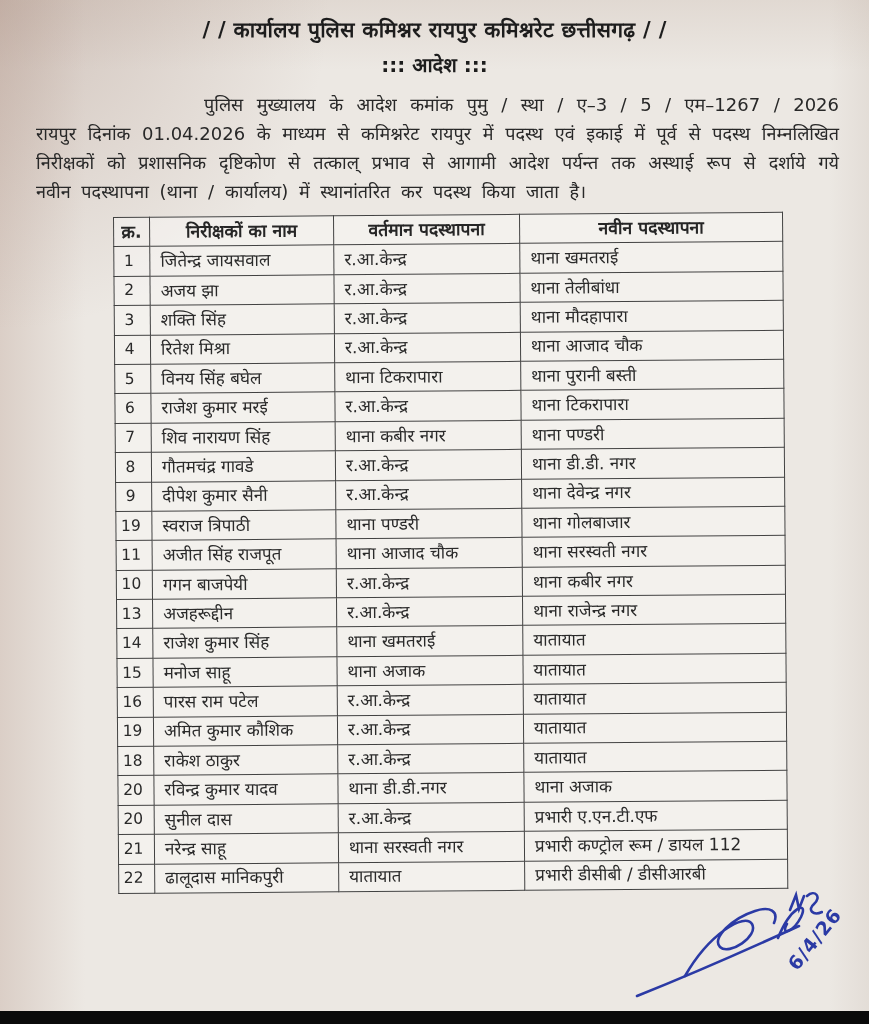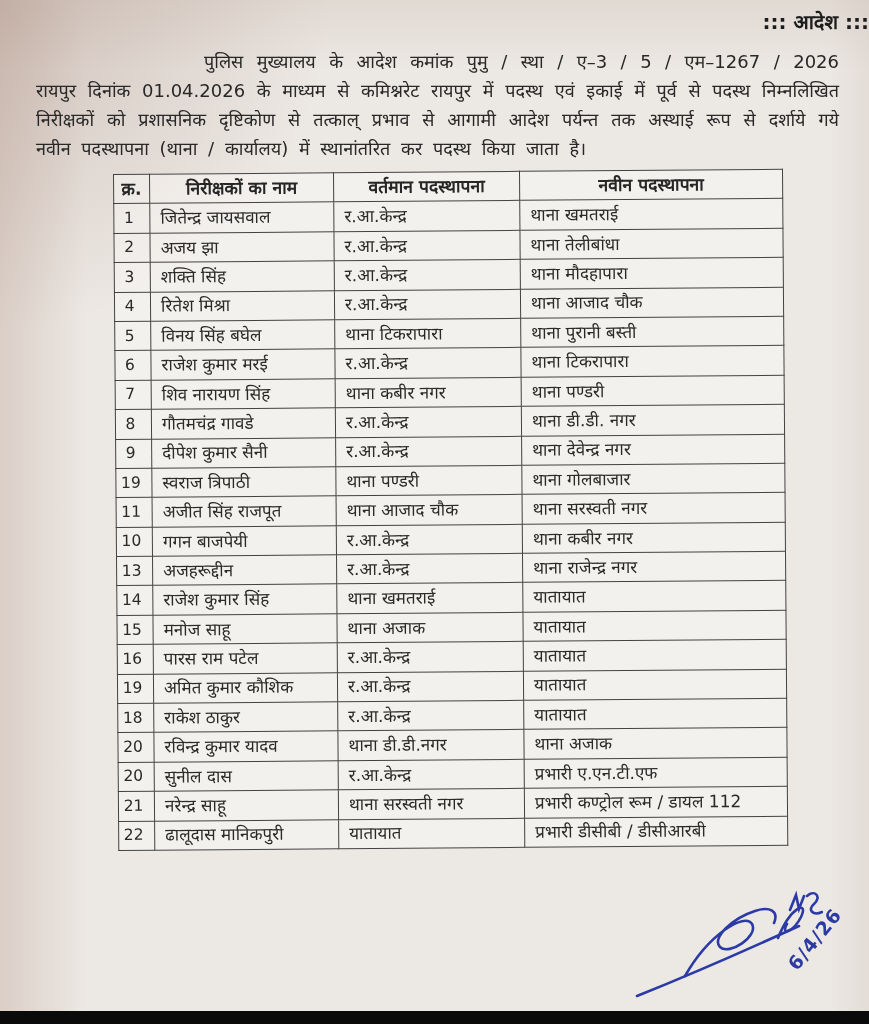--- a/index.html
+++ b/index.html
@@ -20,21 +20,21 @@
   .doc-title{
     margin-top:15px;
     text-align:center;
     font-size:21px;
     font-weight:bold;
     letter-spacing:0.3px;
     color:#1d1d1d;
   }
   .doc-subtitle{
     margin-top:8px;
-    text-align:right;
+    text-align:center;
     font-size:20px;
     font-weight:bold;
     color:#1d1d1d;
   }
   .body-text{
     margin:12px 30px 0 36px;
     text-align:justify;
     text-indent:168px;
     font-size:18px;
     line-height:29px;
@@ -100,20 +100,21 @@
     left:0;bottom:0;
     width:100%;height:13px;
     background:var(--scanbar,#0a0a0a);
   }
 </style>
 </head>
 <body>
 
 <div class="page">
 
+  <div class="doc-title">/ / कार्यालय पुलिस कमिश्नर रायपुर कमिश्नरेट छत्तीसगढ़ / /</div>
   <div class="doc-subtitle">::: आदेश :::</div>
 
   <p class="body-text">पुलिस मुख्यालय के आदेश कमांक पुमु / स्था / ए–3 / 5 / एम–1267 / 2026 रायपुर दिनांक 01.04.2026 के माध्यम से कमिश्नरेट रायपुर में पदस्थ एवं इकाई में पूर्व से पदस्थ निम्नलिखित निरीक्षकों को प्रशासनिक दृष्टिकोण से तत्काल् प्रभाव से आगामी आदेश पर्यन्त तक अस्थाई रूप से दर्शाये गये नवीन पदस्थापना (थाना / कार्यालय) में स्थानांतरित कर पदस्थ किया जाता है।</p>
 
   <table class="order-table">
     <colgroup>
       <col class="col-num">
         <col class="col-name">
         <col class="col-cur">
         <col>

